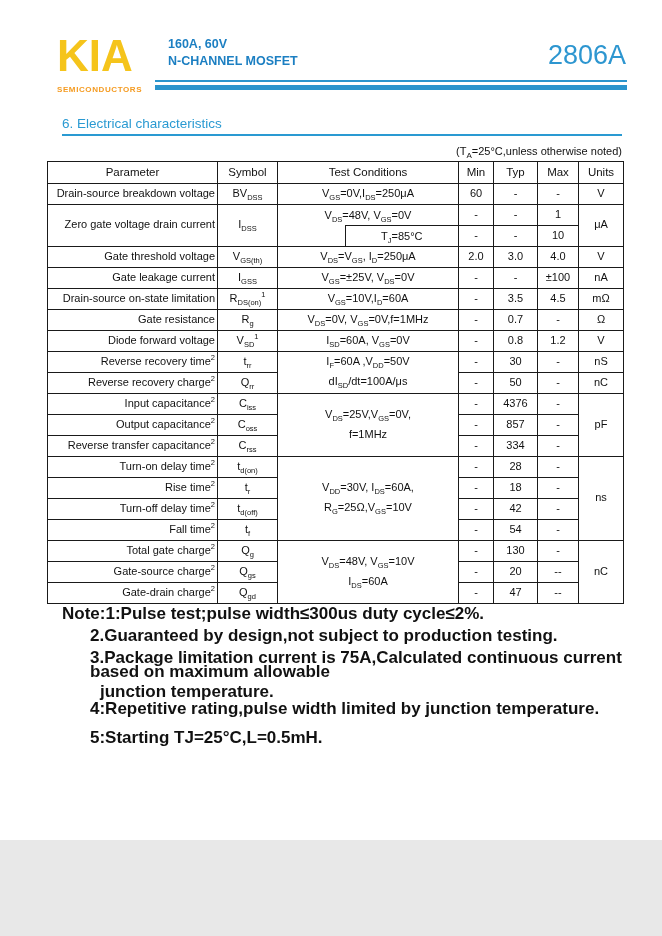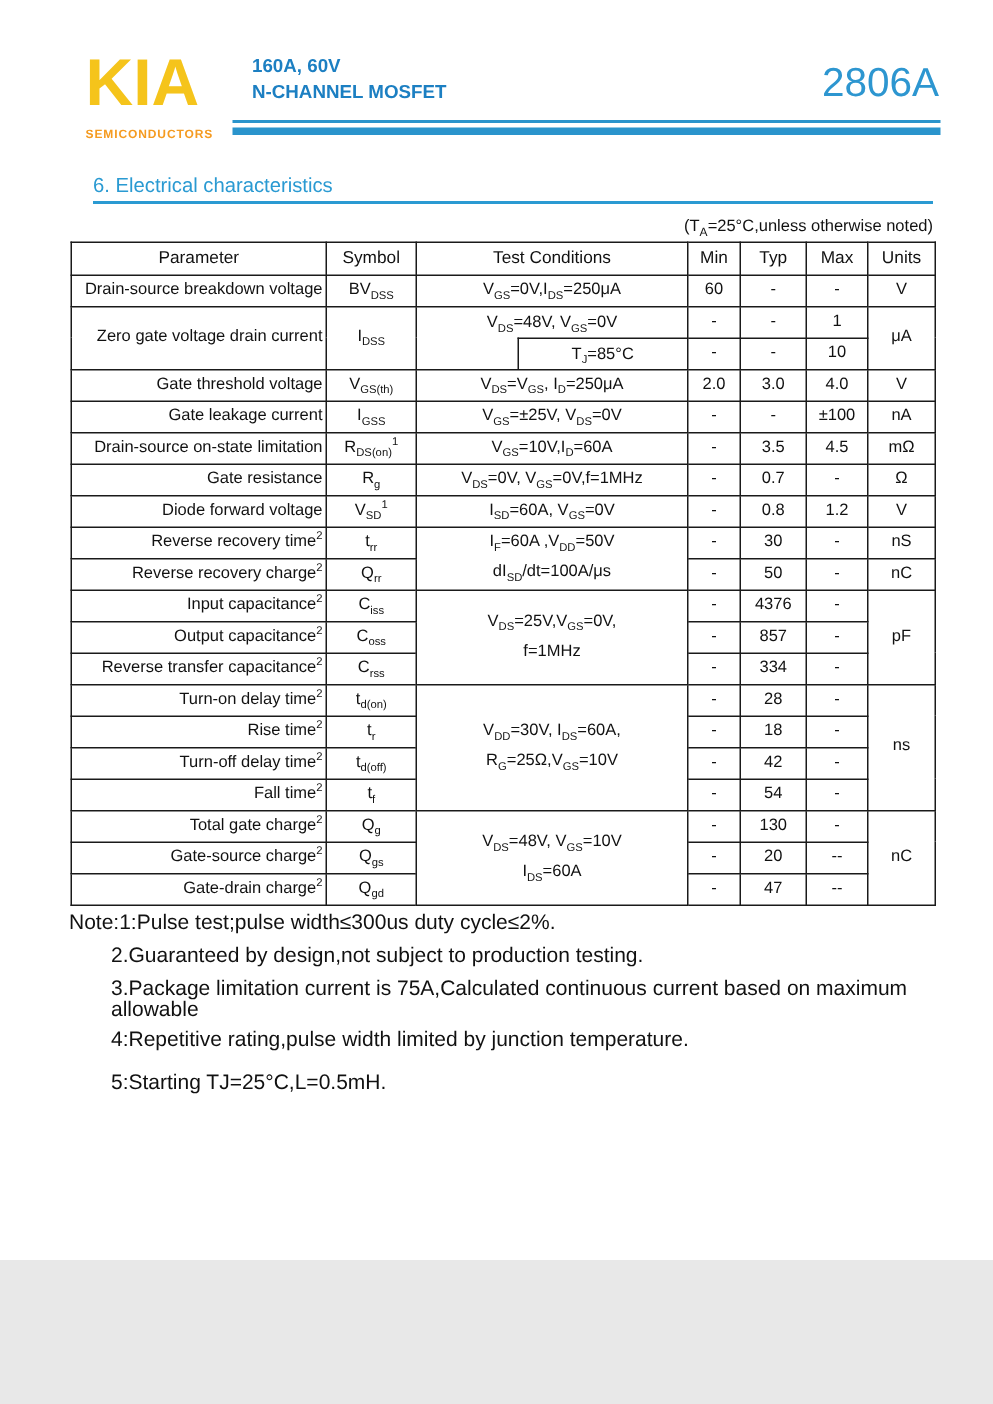--- a/index.html
+++ b/index.html
@@ -38,21 +38,21 @@
   .ec-table sup,.cond-note sup,.cond-note sub{font-size:7.5px;line-height:0;}
   .cond-note sub{font-size:8px;}
   .ec-table td.split{padding:0;}
   .cond-top{height:20px;line-height:20px;}
   .cond-bot{height:21px;position:relative;}
   .tj-box{position:absolute;top:0;right:0;bottom:0;left:37%;
         border-left:1px solid var(--table-border,#1a1a1a);
         border-top:1px solid var(--table-border,#1a1a1a);
         line-height:20px;text-align:center;}
   
-  .notes{position:absolute;left:46px;top:607px;font-size:14px;line-height:14px;}
+  .notes{position:absolute;left:62px;top:607px;font-size:17px;line-height:14px;font-weight:bold;}
   .note-line{margin:0 0 8px 0;}
   .ind-1{margin-left:28px;}
   .ind-2{margin-left:38px;}
   .mb-6{margin-bottom:6px;} .mb-3{margin-bottom:3px;} .mb-1{margin-bottom:15px;}
   
   .footer-rule{position:absolute;left:47px;top:857px;width:576px;height:2px;
         background:var(--rule-blue,#2a94cc);}
   .page-number{position:absolute;left:60px;top:862px;width:480px;text-align:center;
         font-size:11px;font-weight:700;color:var(--page-teal,#2f9aa8);}
   .revision{position:absolute;right:95px;top:862px;font-size:11px;font-weight:700;
@@ -265,20 +265,21 @@
           <td>47</td>
           <td>--</td>
         </tr>
       </tbody>
   </table>
 
   <div class="notes">
     <div class="note-line">Note:1:Pulse test;pulse width≤300us duty cycle≤2%.</div>
     <div class="note-line ind-1">2.Guaranteed by design,not subject to production testing.</div>
     <div class="note-line ind-1 mb-6">3.Package limitation current is 75A,Calculated continuous current based on maximum allowable</div>
+    <div class="note-line ind-2 mb-3">junction temperature.</div>
     <div class="note-line ind-1 mb-1">4:Repetitive rating,pulse width limited by junction temperature.</div>
     <div class="note-line ind-1">5:Starting TJ=25°C,L=0.5mH.</div>
   </div>
 
   <div class="footer-rule"></div>
   <div class="page-number">3 of 6</div>
   <div class="revision">Rev 1.2 May 2016</div>
 
 </div>
 

